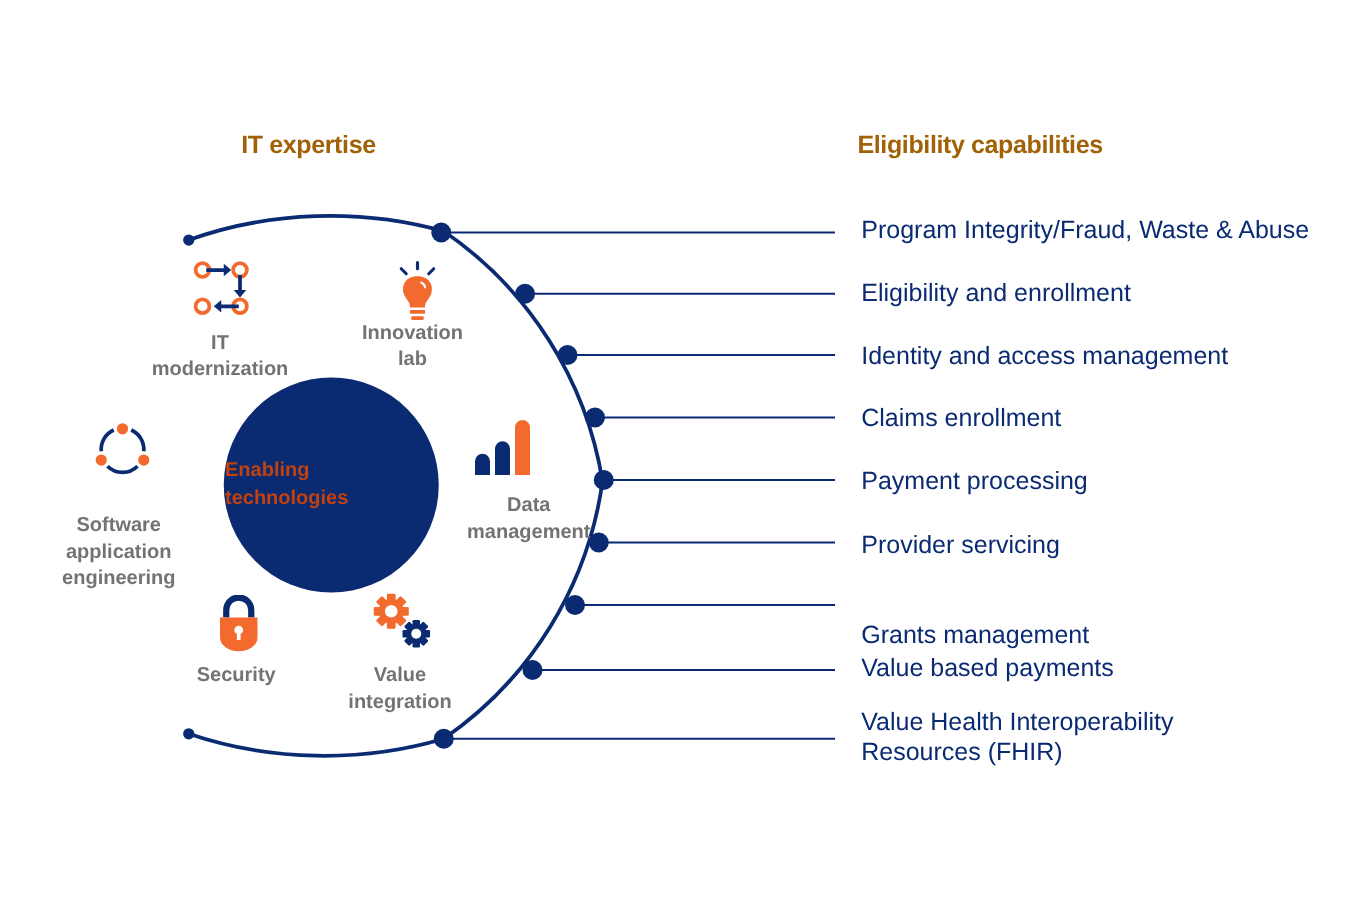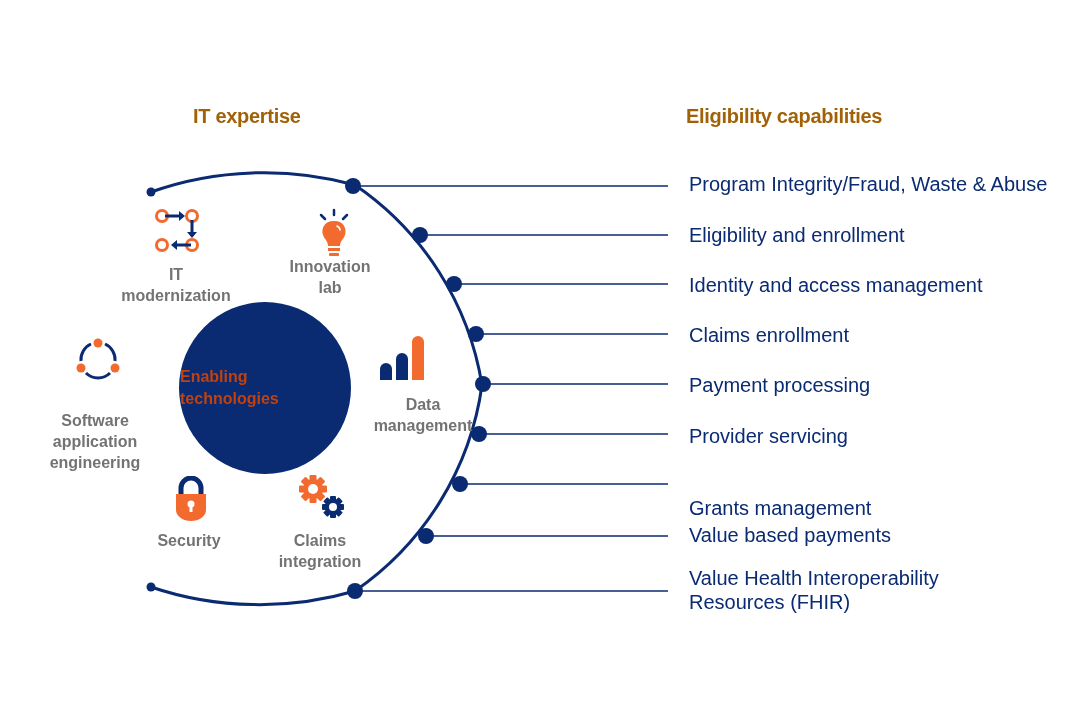--- a/index.html
+++ b/index.html
@@ -119,21 +119,21 @@
     <g fill="#0a2a72">
       <rect x="-3" y="-11" width="6" height="22" rx="1"></rect>
       <rect x="-3" y="-11" width="6" height="22" rx="1" transform="rotate(45)"></rect>
       <rect x="-3" y="-11" width="6" height="22" rx="1" transform="rotate(90)"></rect>
       <rect x="-3" y="-11" width="6" height="22" rx="1" transform="rotate(135)"></rect>
       <circle r="8"></circle>
     </g>
     <circle r="4" fill="#ffffff"></circle>
   </g>
 </svg>
-<div class="exp-label" style="left:260px; top:530px; width:120px;">Claims
+<div class="exp-label" style="left:260px; top:530px; width:120px;">Value
 integration</div>
 
 <div class="cap-label" style="top:172px;">Program Integrity/Fraud, Waste &amp; Abuse</div>
 <div class="cap-label" style="top:223px;">Eligibility and enrollment</div>
 <div class="cap-label" style="top:273px;">Identity and access management</div>
 <div class="cap-label" style="top:323px;">Claims enrollment</div>
 <div class="cap-label" style="top:373px;">Payment processing</div>
 <div class="cap-label" style="top:424px;">Provider servicing</div>
 <div class="cap-label" style="top:496px;">Grants management</div>
 <div class="cap-label" style="top:523px;">Value based payments</div>

